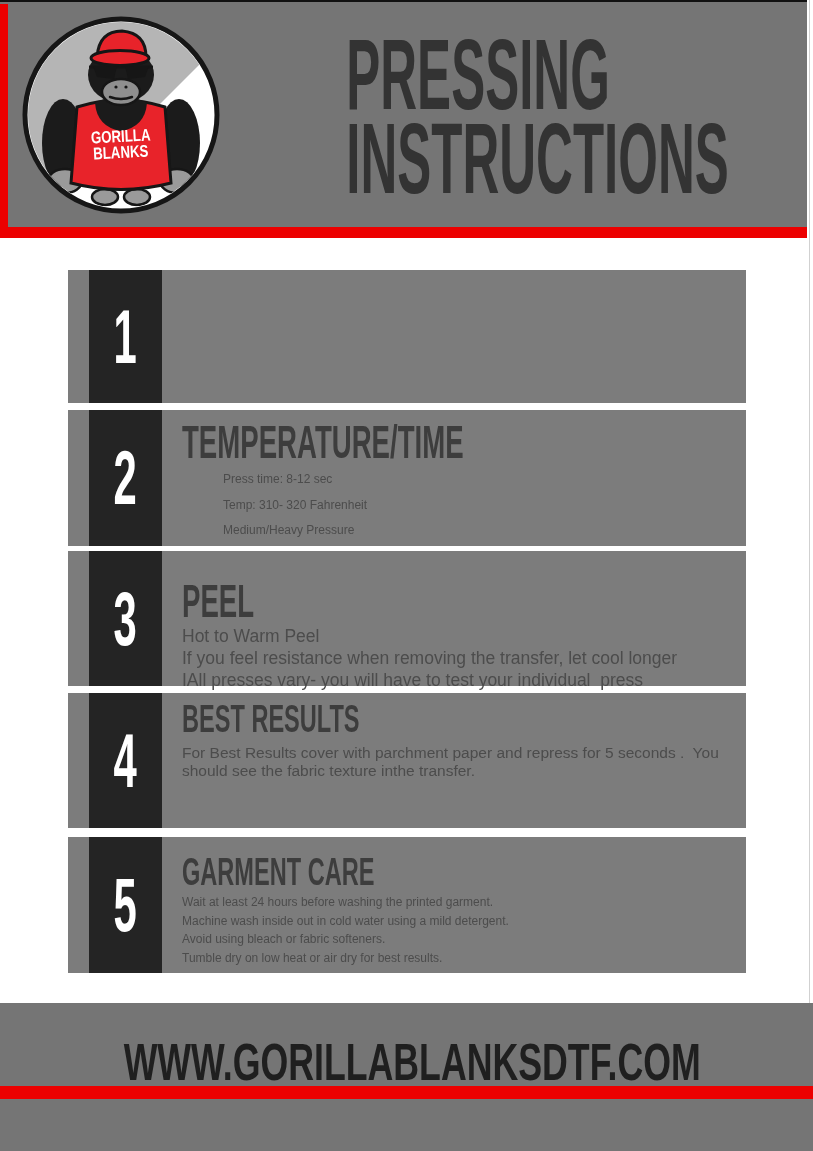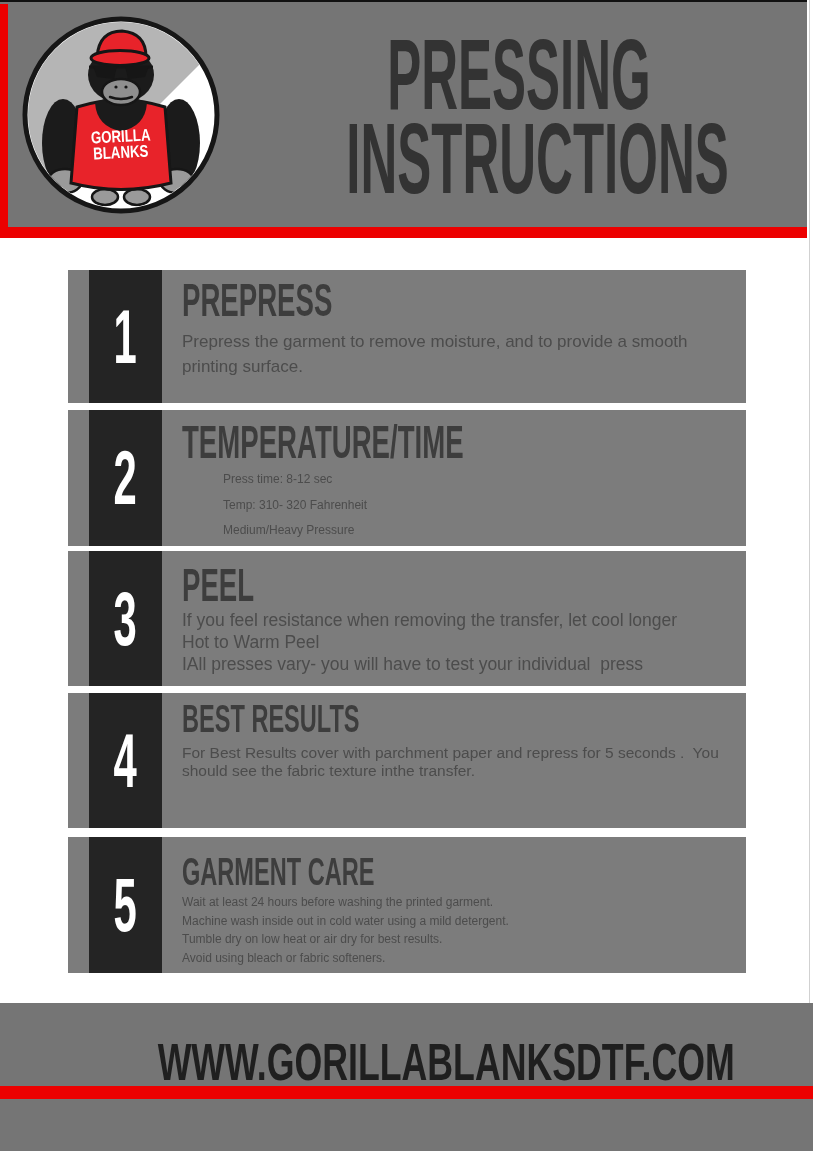--- a/index.html
+++ b/index.html
@@ -10,21 +10,21 @@
   }
   *{box-sizing:border-box;margin:0;padding:0;}
   html,body{background:#ffffff;}
   body{font-family:"Liberation Sans",sans-serif;}
   .page{position:relative;width:813px;height:1151px;background:#ffffff;overflow:hidden;}
 
   
   .header{position:absolute;top:0;left:0;width:807px;height:227px;background:var(--header-gray);border-top:2px solid #111;}
   .left-accent{position:absolute;left:0;top:2px;width:8px;height:225px;background:var(--accent-red);}
   .logo-wrap{position:absolute;left:21px;top:13px;width:200px;height:200px;}
-  .title{position:absolute;left:200px;right:10px;top:30px;text-align:right;
+  .title{position:absolute;left:200px;right:10px;top:30px;text-align:left;
          font-size:100px;line-height:84px;font-weight:bold;color:var(--title-color);letter-spacing:0;}
   .title .tline{display:block;transform:scaleX(0.51);transform-origin:center;white-space:nowrap;}
   .red-stripe{position:absolute;top:227px;left:0;width:807px;height:11px;background:var(--accent-red);}
   .edge-hairline{position:absolute;left:809px;top:0;width:1px;height:1003px;background:rgba(0,0,0,0.18);}
 
   
   .steps{position:absolute;left:68px;top:270px;width:678px;}
   .step{position:relative;background:var(--block-gray);}
   .num-strip{position:absolute;left:21px;top:0;bottom:0;width:73px;background:var(--strip-dark);
              display:flex;align-items:center;justify-content:center;}
@@ -39,40 +39,40 @@
   .step--1 .content{padding-top:8px;}
   .step--1 h2{font-size:46px;line-height:44px;margin-bottom:7px;}
   .step--1 .line{font-size:17px;line-height:25px;max-width:545px;}
 
   .step--2{height:136px;margin-bottom:5px;}
   .step--2 .content{padding-top:10px;}
   .step--2 h2{font-size:46px;line-height:44px;margin-bottom:3px;}
   .step--2 .line{font-size:12px;line-height:25.5px;margin-left:41px;}
 
   .step--3{height:135px;margin-bottom:7px;}
-  .step--3 .content{padding-top:12px;}
+  .step--3 .content{padding-top:28px;}
   .step--3 h2{font-size:46px;line-height:44px;margin-bottom:2px;}
   .step--3 .line{font-size:17.5px;line-height:22px;}
 
   .step--4{height:135px;margin-bottom:9px;}
   .step--4 .content{padding-top:7px;}
   .step--4 h2{font-size:38px;line-height:38px;margin-bottom:6px;}
   .step--4 h2 .cond{transform:scaleX(0.62);}
   .step--4 .line{font-size:15.5px;line-height:18px;max-width:548px;}
 
   .step--5{height:136px;}
   .step--5 .content{padding-top:16px;}
   .step--5 h2{font-size:38px;line-height:38px;margin-bottom:2px;}
   .step--5 h2 .cond{transform:scaleX(0.62);}
   .step--5 .line{font-size:12px;line-height:18.5px;}
 
   
   .footer{position:absolute;left:0;top:1003px;width:813px;height:148px;background:var(--header-gray);}
   .site{width:760px;margin-top:34px;text-align:center;font-size:51px;line-height:52px;
-        font-weight:bold;color:var(--footer-text);padding-left:34px;}
+        font-weight:bold;color:var(--footer-text);}
   .site .cond{display:inline-block;transform:scaleX(0.70);transform-origin:center;white-space:nowrap;}
   .footer-stripe{position:absolute;left:0;top:83px;width:813px;height:13px;background:var(--accent-red);}
 </style>
 </head>
 <body>
 
 <div class="page">
 
   <header class="header">
     <div class="left-accent"></div>
@@ -128,46 +128,42 @@
   </header>
   <div class="red-stripe"></div>
   <div class="edge-hairline"></div>
 
   <main class="steps">
 
     <section class="step step--1">
       <div class="num-strip">
         <span class="num">1</span>
       </div>
-      <div class="content">
-        <h2><span class="cond">PREPRESS</span></h2>
-        <p class="line">Prepress the garment to remove moisture, and to provide a smooth printing surface.</p>
-      </div>
     </section>
 
     <section class="step step--2">
       <div class="num-strip">
         <span class="num">2</span>
       </div>
       <div class="content">
         <h2><span class="cond">TEMPERATURE/TIME</span></h2>
         <p class="line">Press time: 8-12 sec</p>
         <p class="line">Temp: 310- 320 Fahrenheit</p>
         <p class="line">Medium/Heavy Pressure</p>
       </div>
     </section>
 
     <section class="step step--3">
       <div class="num-strip">
         <span class="num">3</span>
       </div>
       <div class="content">
         <h2><span class="cond">PEEL</span></h2>
+        <p class="line">Hot to Warm Peel</p>
         <p class="line">If you feel resistance when removing the transfer, let cool longer</p>
-        <p class="line">Hot to Warm Peel</p>
         <p class="line">IAll presses vary- you will have to test your individual  press</p>
       </div>
     </section>
 
     <section class="step step--4">
       <div class="num-strip">
         <span class="num">4</span>
       </div>
       <div class="content">
         <h2><span class="cond">BEST RESULTS</span></h2>
@@ -176,22 +172,22 @@
     </section>
 
     <section class="step step--5">
       <div class="num-strip">
         <span class="num">5</span>
       </div>
       <div class="content">
         <h2><span class="cond">GARMENT CARE</span></h2>
         <p class="line">Wait at least 24 hours before washing the printed garment.</p>
         <p class="line">Machine wash inside out in cold water using a mild detergent.</p>
+        <p class="line">Avoid using bleach or fabric softeners.</p>
         <p class="line">Tumble dry on low heat or air dry for best results.</p>
-        <p class="line">Avoid using bleach or fabric softeners.</p>
       </div>
     </section>
 
   </main>
 
   <footer class="footer">
     <div class="site">
       <span class="cond">WWW.GORILLABLANKSDTF.COM</span>
     </div>
     <div class="footer-stripe"></div>

